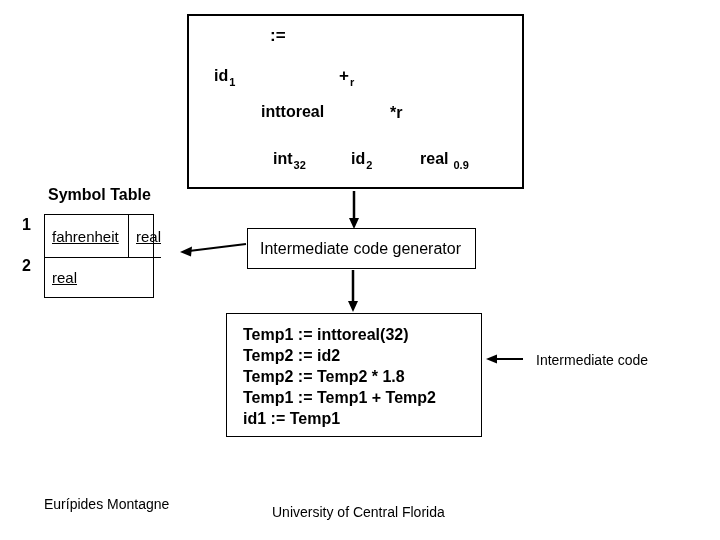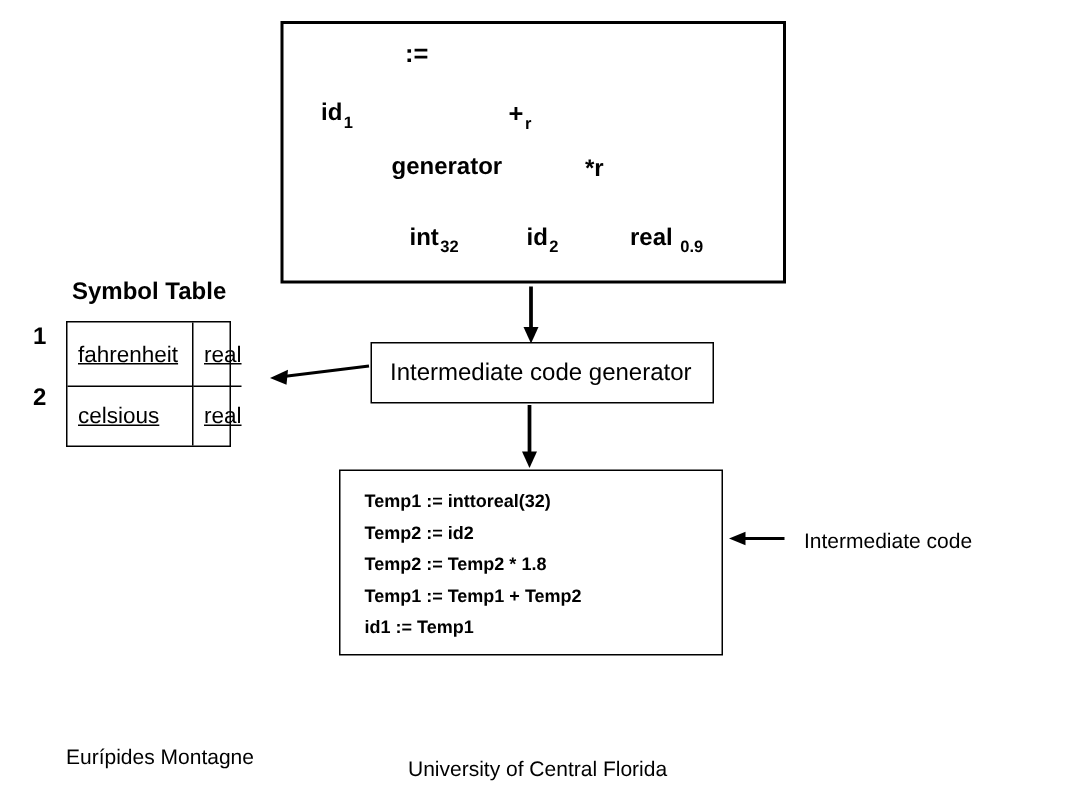--- a/index.html
+++ b/index.html
@@ -106,21 +106,21 @@
     align-items: center;
     padding-left: 12px;
     font-size: 16px;
   }
   .code-box {
     left: 226px;
     top: 313px;
     width: 256px;
     height: 124px;
     padding: 10px 6px 6px 16px;
-    font-size: 12px;
+    font-size: 16px;
     font-weight: bold;
     line-height: 21px;
   }
   .ic-label {
     position: absolute;
     left: 536px;
     top: 352px;
     font-size: 14px;
   }
   .footer-author {
@@ -170,37 +170,36 @@
 
   <div class="box tree-box"></div>
 
   <div class="node node-assign">
     <span>:=</span></div>
   <div class="node node-id1">
     <span>id</span><span class="sub">1</span></div>
   <div class="node node-addr">
     <span>+</span><span class="sub">r</span></div>
   <div class="node node-inttoreal">
-    <span>generator</span></div>
+    <span>inttoreal</span></div>
   <div class="node node-mulr">
     <span>*r</span></div>
   <div class="node node-int32">
     <span>int</span><span class="sub">32</span></div>
   <div class="node node-id2">
     <span>id</span><span class="sub">2</span></div>
   <div class="node node-real">
     <span>real</span><span class="sub spaced">0.9</span></div>
 
   <div class="symtab-title">Symbol Table</div>
   <div class="row-index i1">1</div>
   <div class="row-index i2">2</div>
   <div class="box symtab">
     <div class="cell c-name r-top">fahrenheit</div>
     <div class="cell c-type r-top">real</div>
-    <div class="cell c-name">celsious</div>
     <div class="cell c-type">real</div>
   </div>
 
   <div class="box generator-box">
     <span>Intermediate code generator</span>
   </div>
 
   <div class="box code-box">
     <div>Temp1 := inttoreal(32)</div>
     <div>Temp2 := id2</div>

